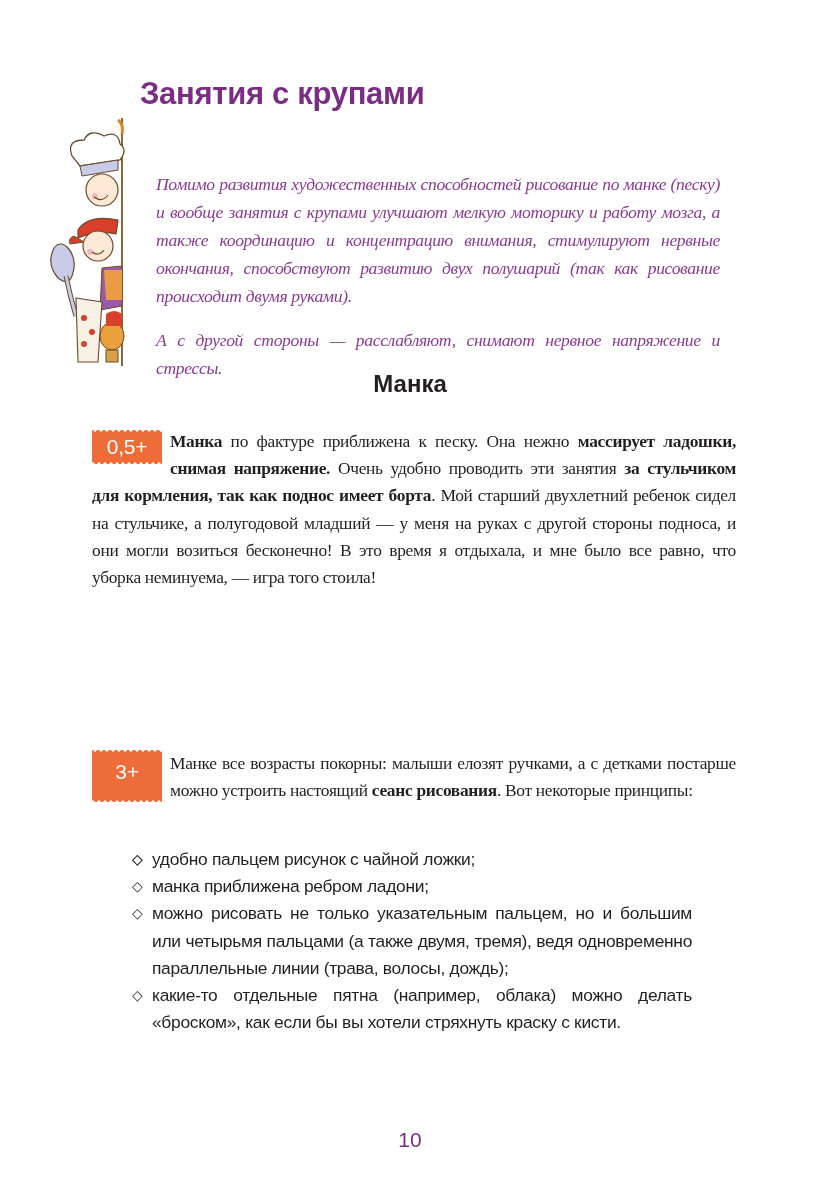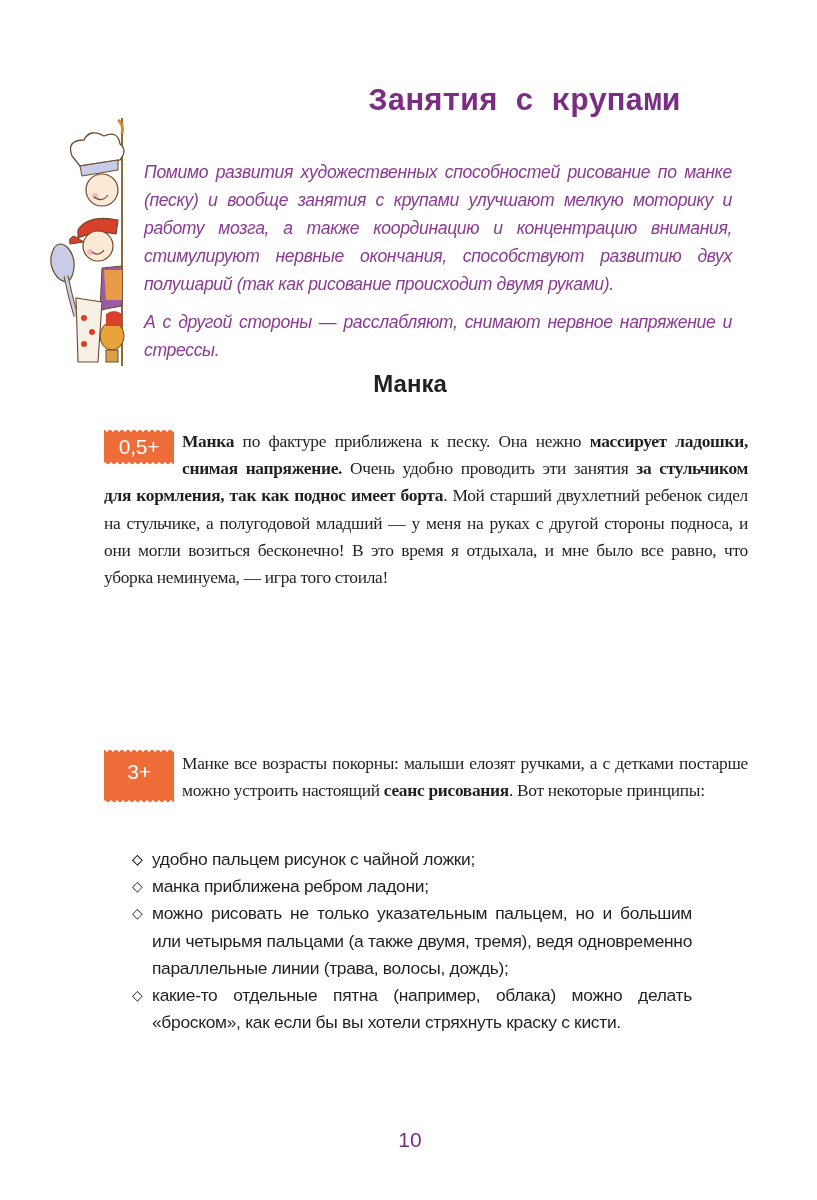--- a/index.html
+++ b/index.html
@@ -1,33 +1,33 @@
 <!DOCTYPE html>
 <html><head>
 <meta charset="utf-8">
 <style>
   html, body { margin: 0; padding: 0; background: #ffffff; }
   body { width: 817px; height: 1200px; position: relative; overflow: hidden;
          font-family: "Liberation Sans", "DejaVu Sans", sans-serif; color: #231f20; }
 
   .illustration { position: absolute; left: 48px; top: 118px; width: 78px; height: 250px; }
 
-  .title { position: absolute; left: 140px; top: 84px; width: 540px; text-align: right;
-           font-size: 31px; font-weight: bold; color: #7b2d83; letter-spacing: -0.3px; font-family: Liberation Mono, monospace; }
+  .title { position: absolute; left: 140px; top: 76px; width: 540px; text-align: left;
+           font-size: 31px; font-weight: bold; color: #7b2d83; letter-spacing: -0.3px; }
 
   .intro { position: absolute; left: 140px; top: 154px; width: 596px;
            font-style: italic; color: #8a3a93; font-size: 17.6px; line-height: 28px;
            text-align: justify; letter-spacing: -0.35px; }
-  .intro p { margin: 4px; }
+  .intro p { margin: 16px; font-family: Liberation Serif, serif; }
   .intro p + p { margin-top: 10px; }
 
   .section-title { position: absolute; left: 140px; top: 370px; width: 540px; text-align: center;
                    font-size: 24px; font-weight: bold; color: #231f20; }
 
-  .body-block { position: absolute; left: 104px; width: 644px; font-size: 17.4px; line-height: 27.2px;
+  .body-block { position: absolute; left: 92px; width: 644px; font-size: 17.4px; line-height: 27.2px;
                 text-align: justify; letter-spacing: -0.3px; color: #231f20; }
   .body-block p { margin: 0; font-family: Liberation Serif, serif; }
   .body-block b { font-weight: bold; }
 
   .age-badge { float: left; width: 70px; height: 34px; margin: 2px 8px 0 0;
                background: #ee6c38; color: #ffffff; font-size: 21px; line-height: 34px;
                text-align: center; position: relative;
                -webkit-mask: radial-gradient(circle 1.6px at 3px 0, transparent 98%, #000) 0 0 / 6px 100% repeat-x;
                mask: none; }
   .age-badge::before, .age-badge::after { content: ""; position: absolute; left: 0; right: 0; height: 3px;

